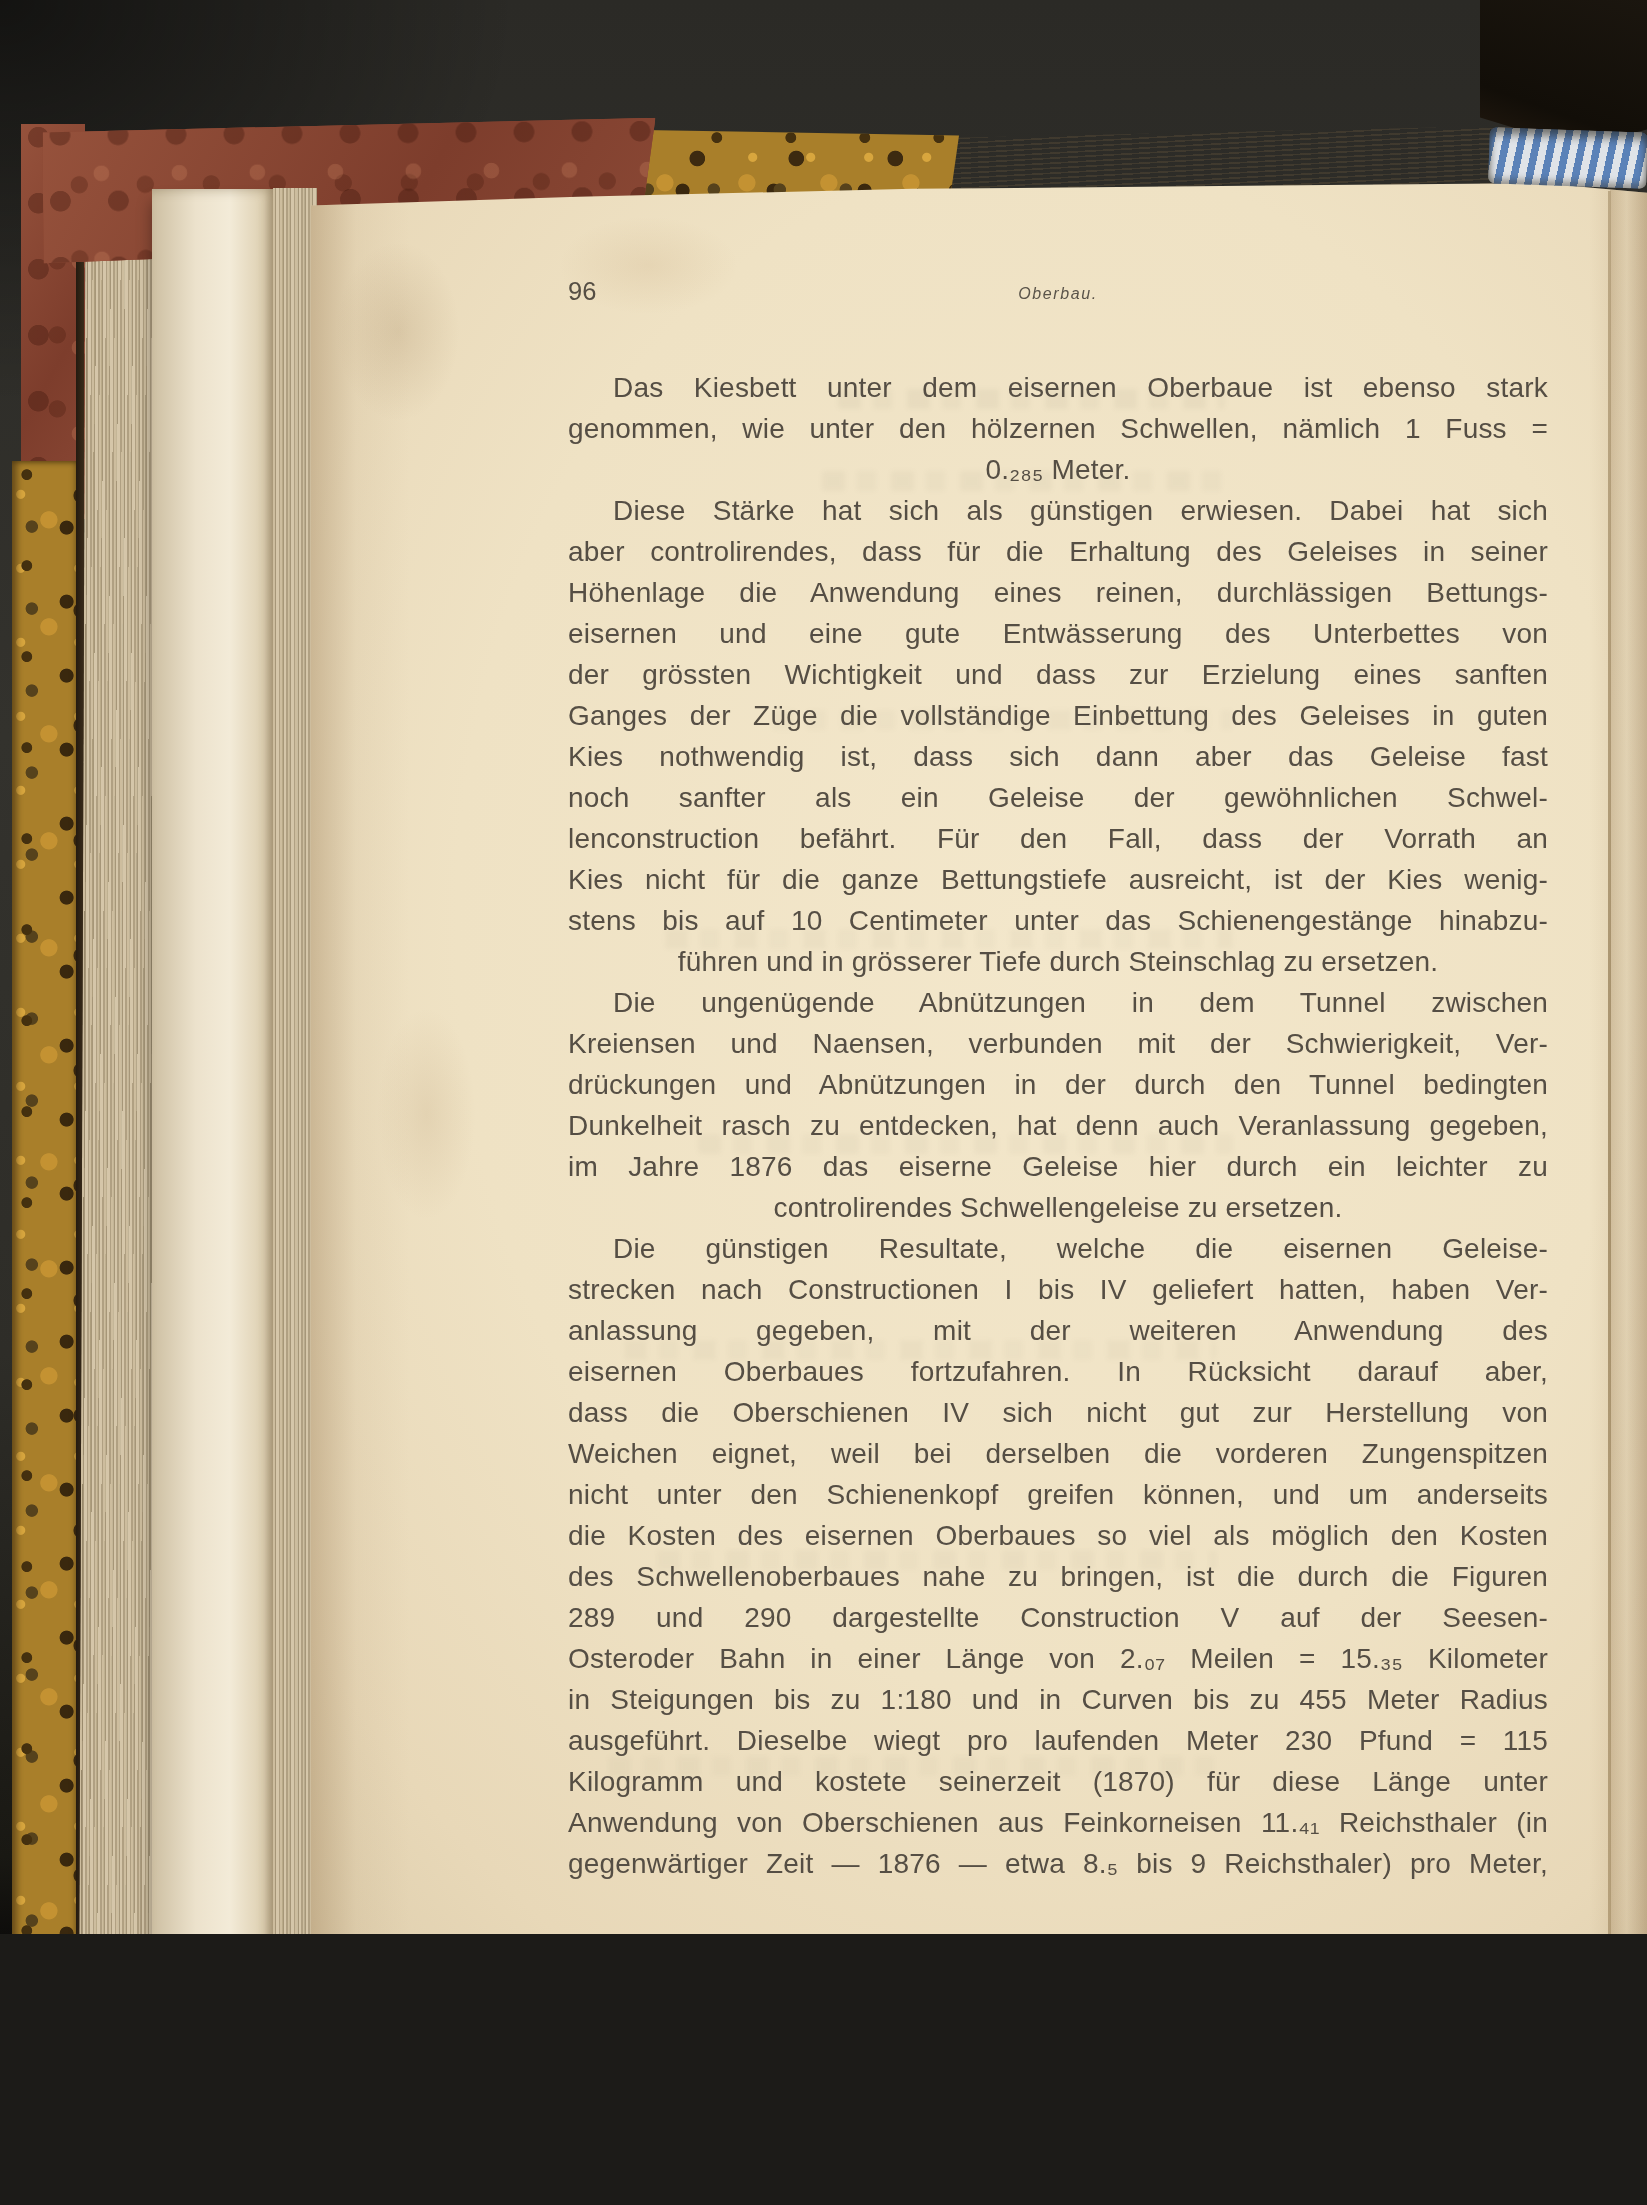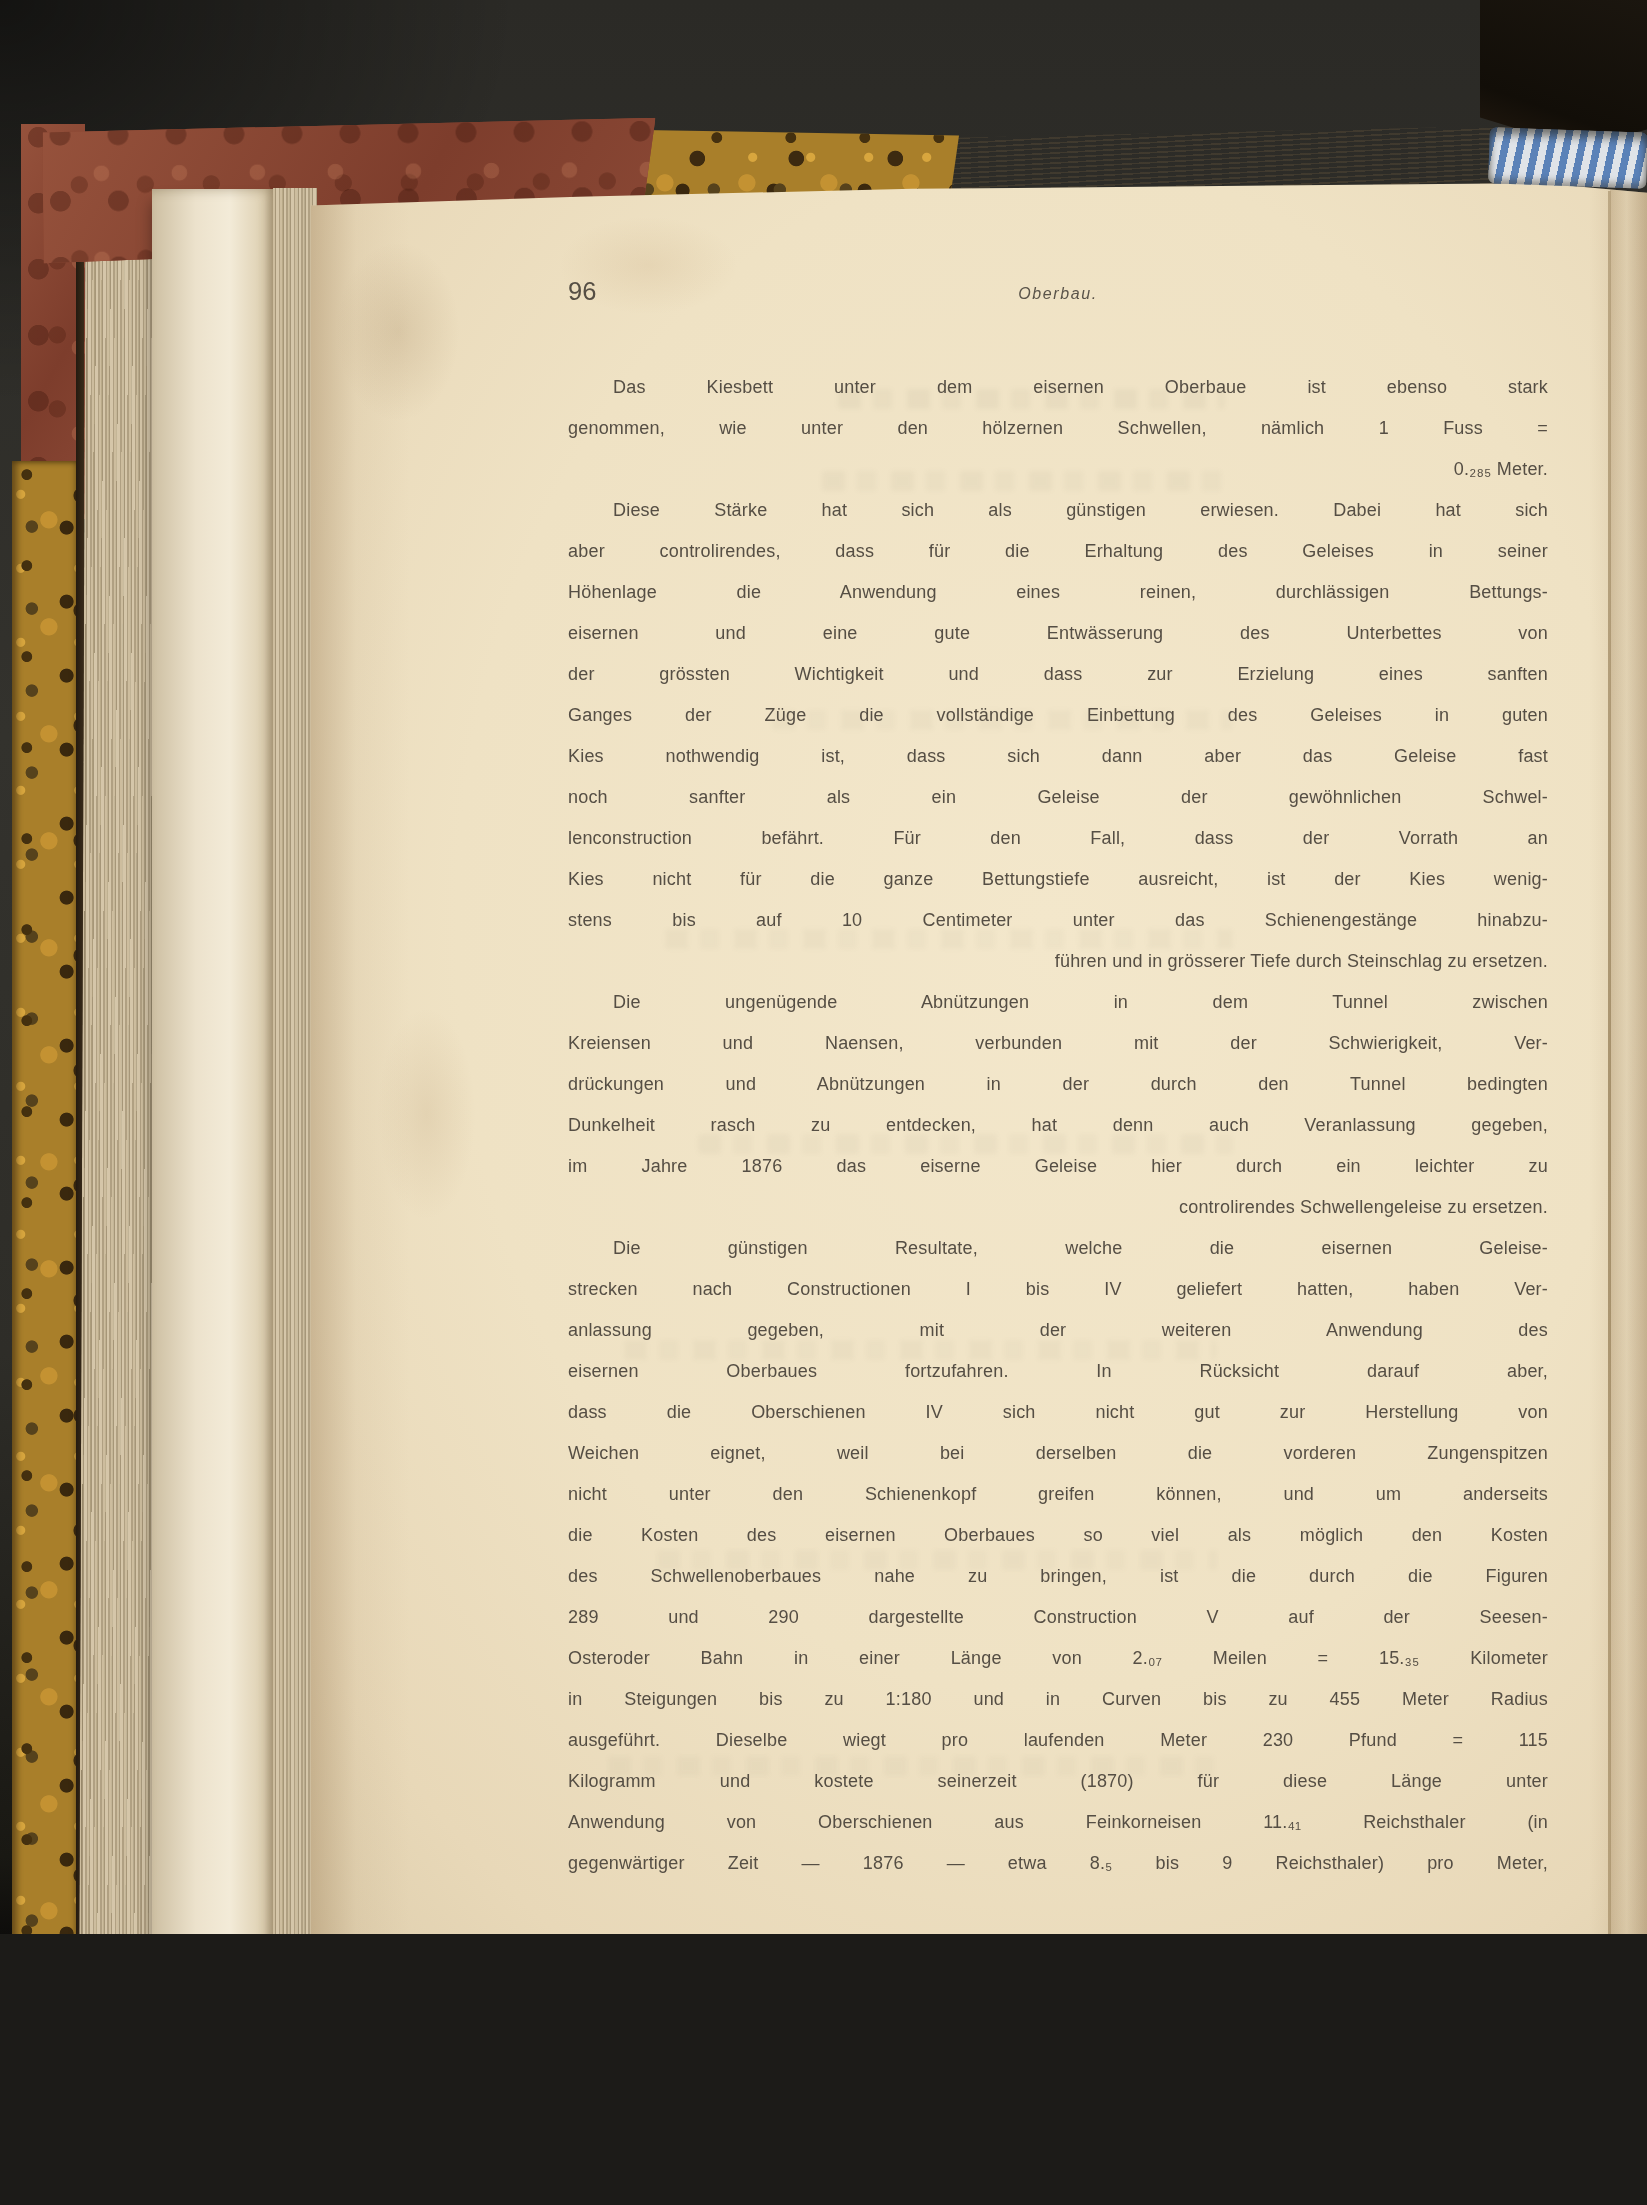--- a/index.html
+++ b/index.html
@@ -52,26 +52,26 @@
     box-shadow:0 21.4px 31px rgba(0,0,0,.5);
     color:#554e44;
   }
   .crease{position:absolute;left:1297px;top:8.2px;width:2.5px;height:1936px;z-index:3;
     background:linear-gradient(180deg,#b5a07c,#9c8660 50%,#b39d77);opacity:.85;}
   .gutter-strip{position:absolute;left:1299px;top:0;width:37px;height:100%;z-index:2;
     background:linear-gradient(90deg,rgba(150,120,80,.28),rgba(240,228,200,.12) 45%,rgba(140,110,75,.22));}
   .header-row{position:absolute;left:257px;top:87px;width:980px;height:43px;line-height:43px;font-size:25.5px;}
   .pagenum{position:absolute;left:0;top:0;}
   .running{position:absolute;left:0;top:1.6px;width:100%;text-align:center;font-style:italic;font-size:16px;letter-spacing:1.6px;color:#5a544a;}
-  .text-block{position:absolute;left:257px;top:184px;width:980px;font-size:18px;letter-spacing:0.2px;}
+  .text-block{position:absolute;left:257px;top:184px;width:980px;font-size:28px;letter-spacing:0.2px;}
   .para{margin:0;}
   .line{height:41px;line-height:41px;overflow:hidden;text-align:justify;}
   .line:not(.last)::after{content:"";display:inline-block;width:100%;height:0;}
   .line.first{text-indent:45px;}
-  .line.last{text-align:right;}
+  .line.last{text-align:center;}
   
   .ghost{position:absolute;height:20px;border-radius:3.3px;filter:blur(2.5px);
     background:repeating-linear-gradient(90deg,rgba(125,120,95,.5) 0 23px,rgba(125,120,95,0) 23px 35px,rgba(125,120,95,.4) 35px 54px,rgba(125,120,95,0) 54px 69px);}
   .stain{position:absolute;border-radius:50%;}
 </style>
 </head>
 <body>
 
 <div class="scene">
 

